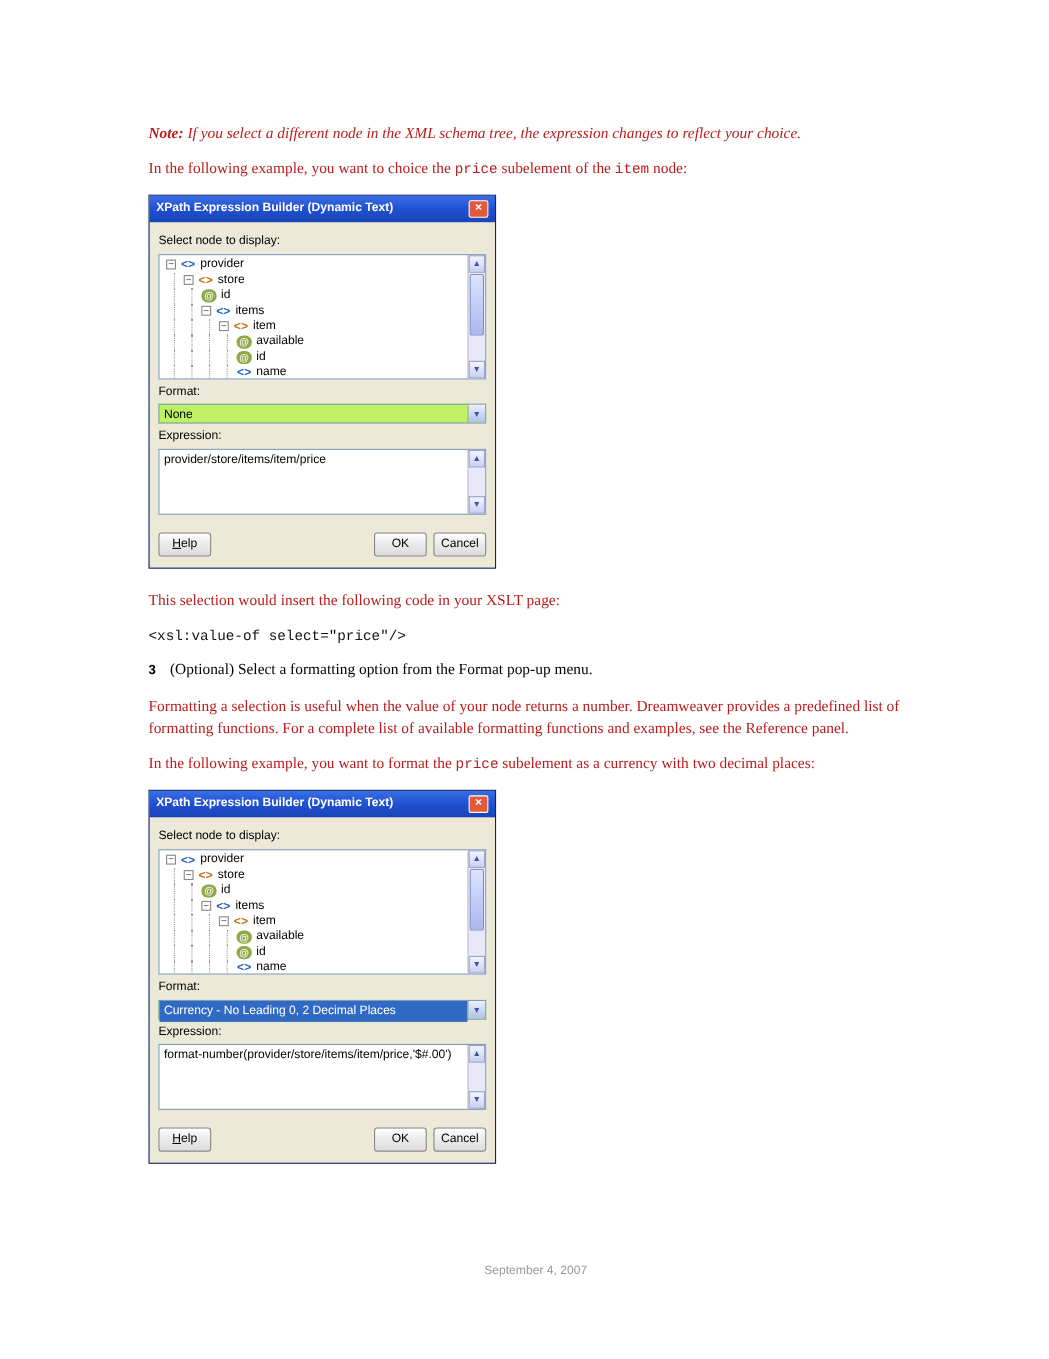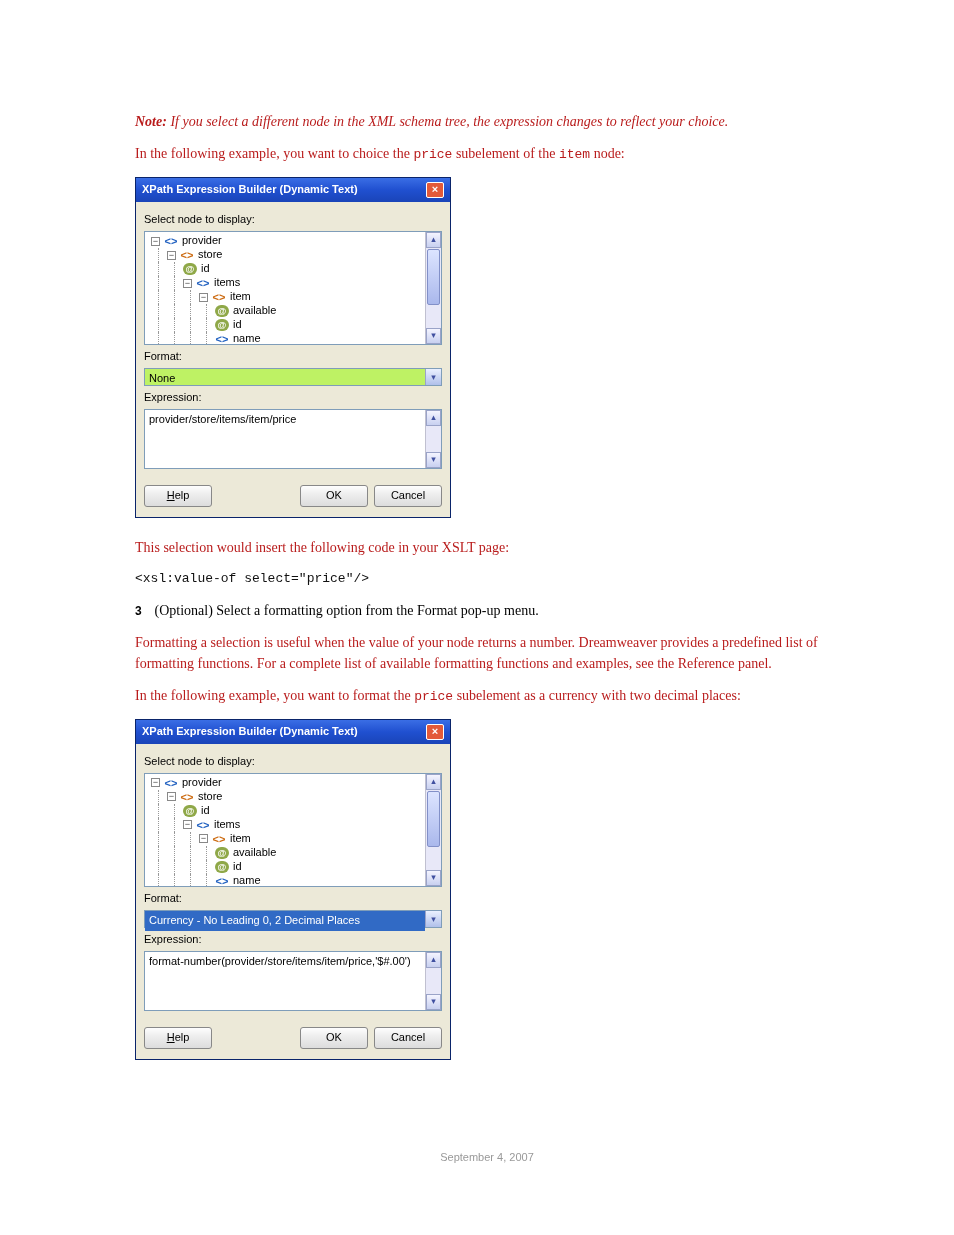--- a/index.html
+++ b/index.html
@@ -186,21 +186,21 @@
     font-size: 11px;
   }
   .txtarea .txt { flex: 1; padding: 2px 4px; }
 
   .btnrow { display: flex; margin-top: 16px; gap: 6px; }
   .btnrow .spacer { flex: 1; }
   .winbtn {
     font-family: Tahoma, Arial, sans-serif;
     font-size: 11px;
     padding: 2px 0;
-    width: 68px;
+    width: 48px;
     text-align: center;
     background: linear-gradient(#fefefe,#eeeeee 40%,#dcdcdc);
     border: 1px solid #888;
     border-radius: 3px;
   }
   .winbtn u { text-decoration: underline; }
 </style>
 </head>
 <body>
 

